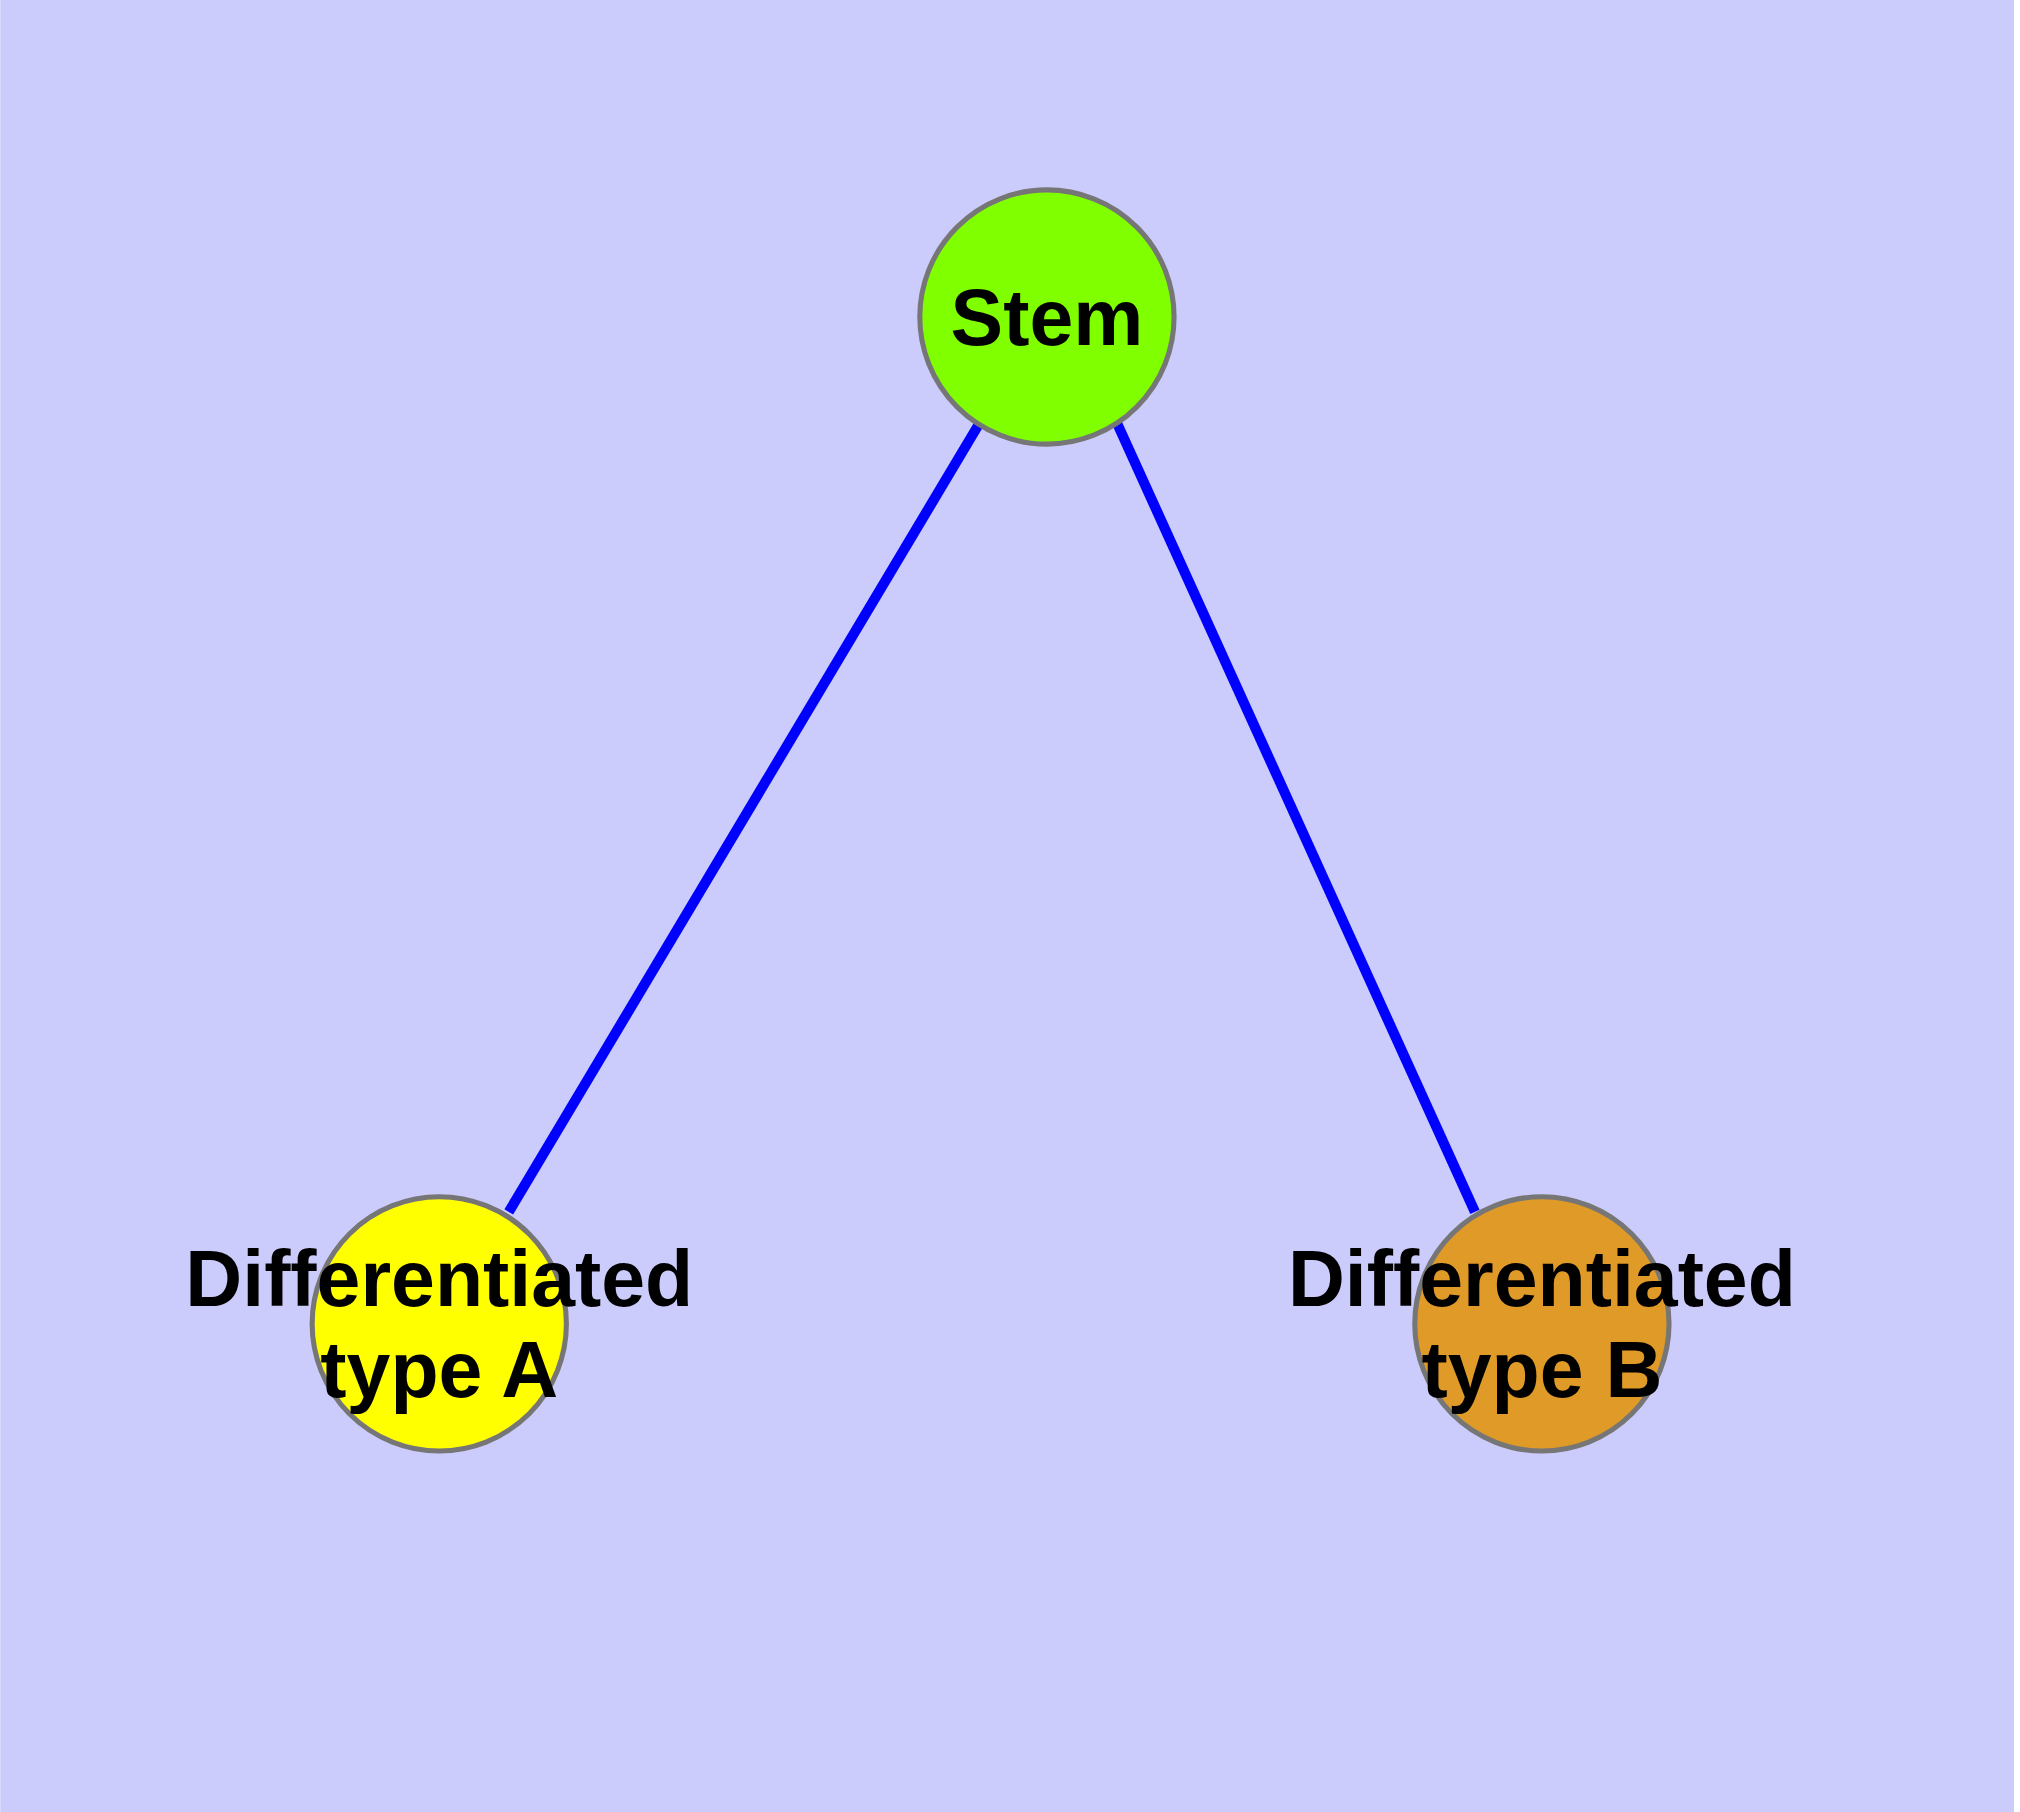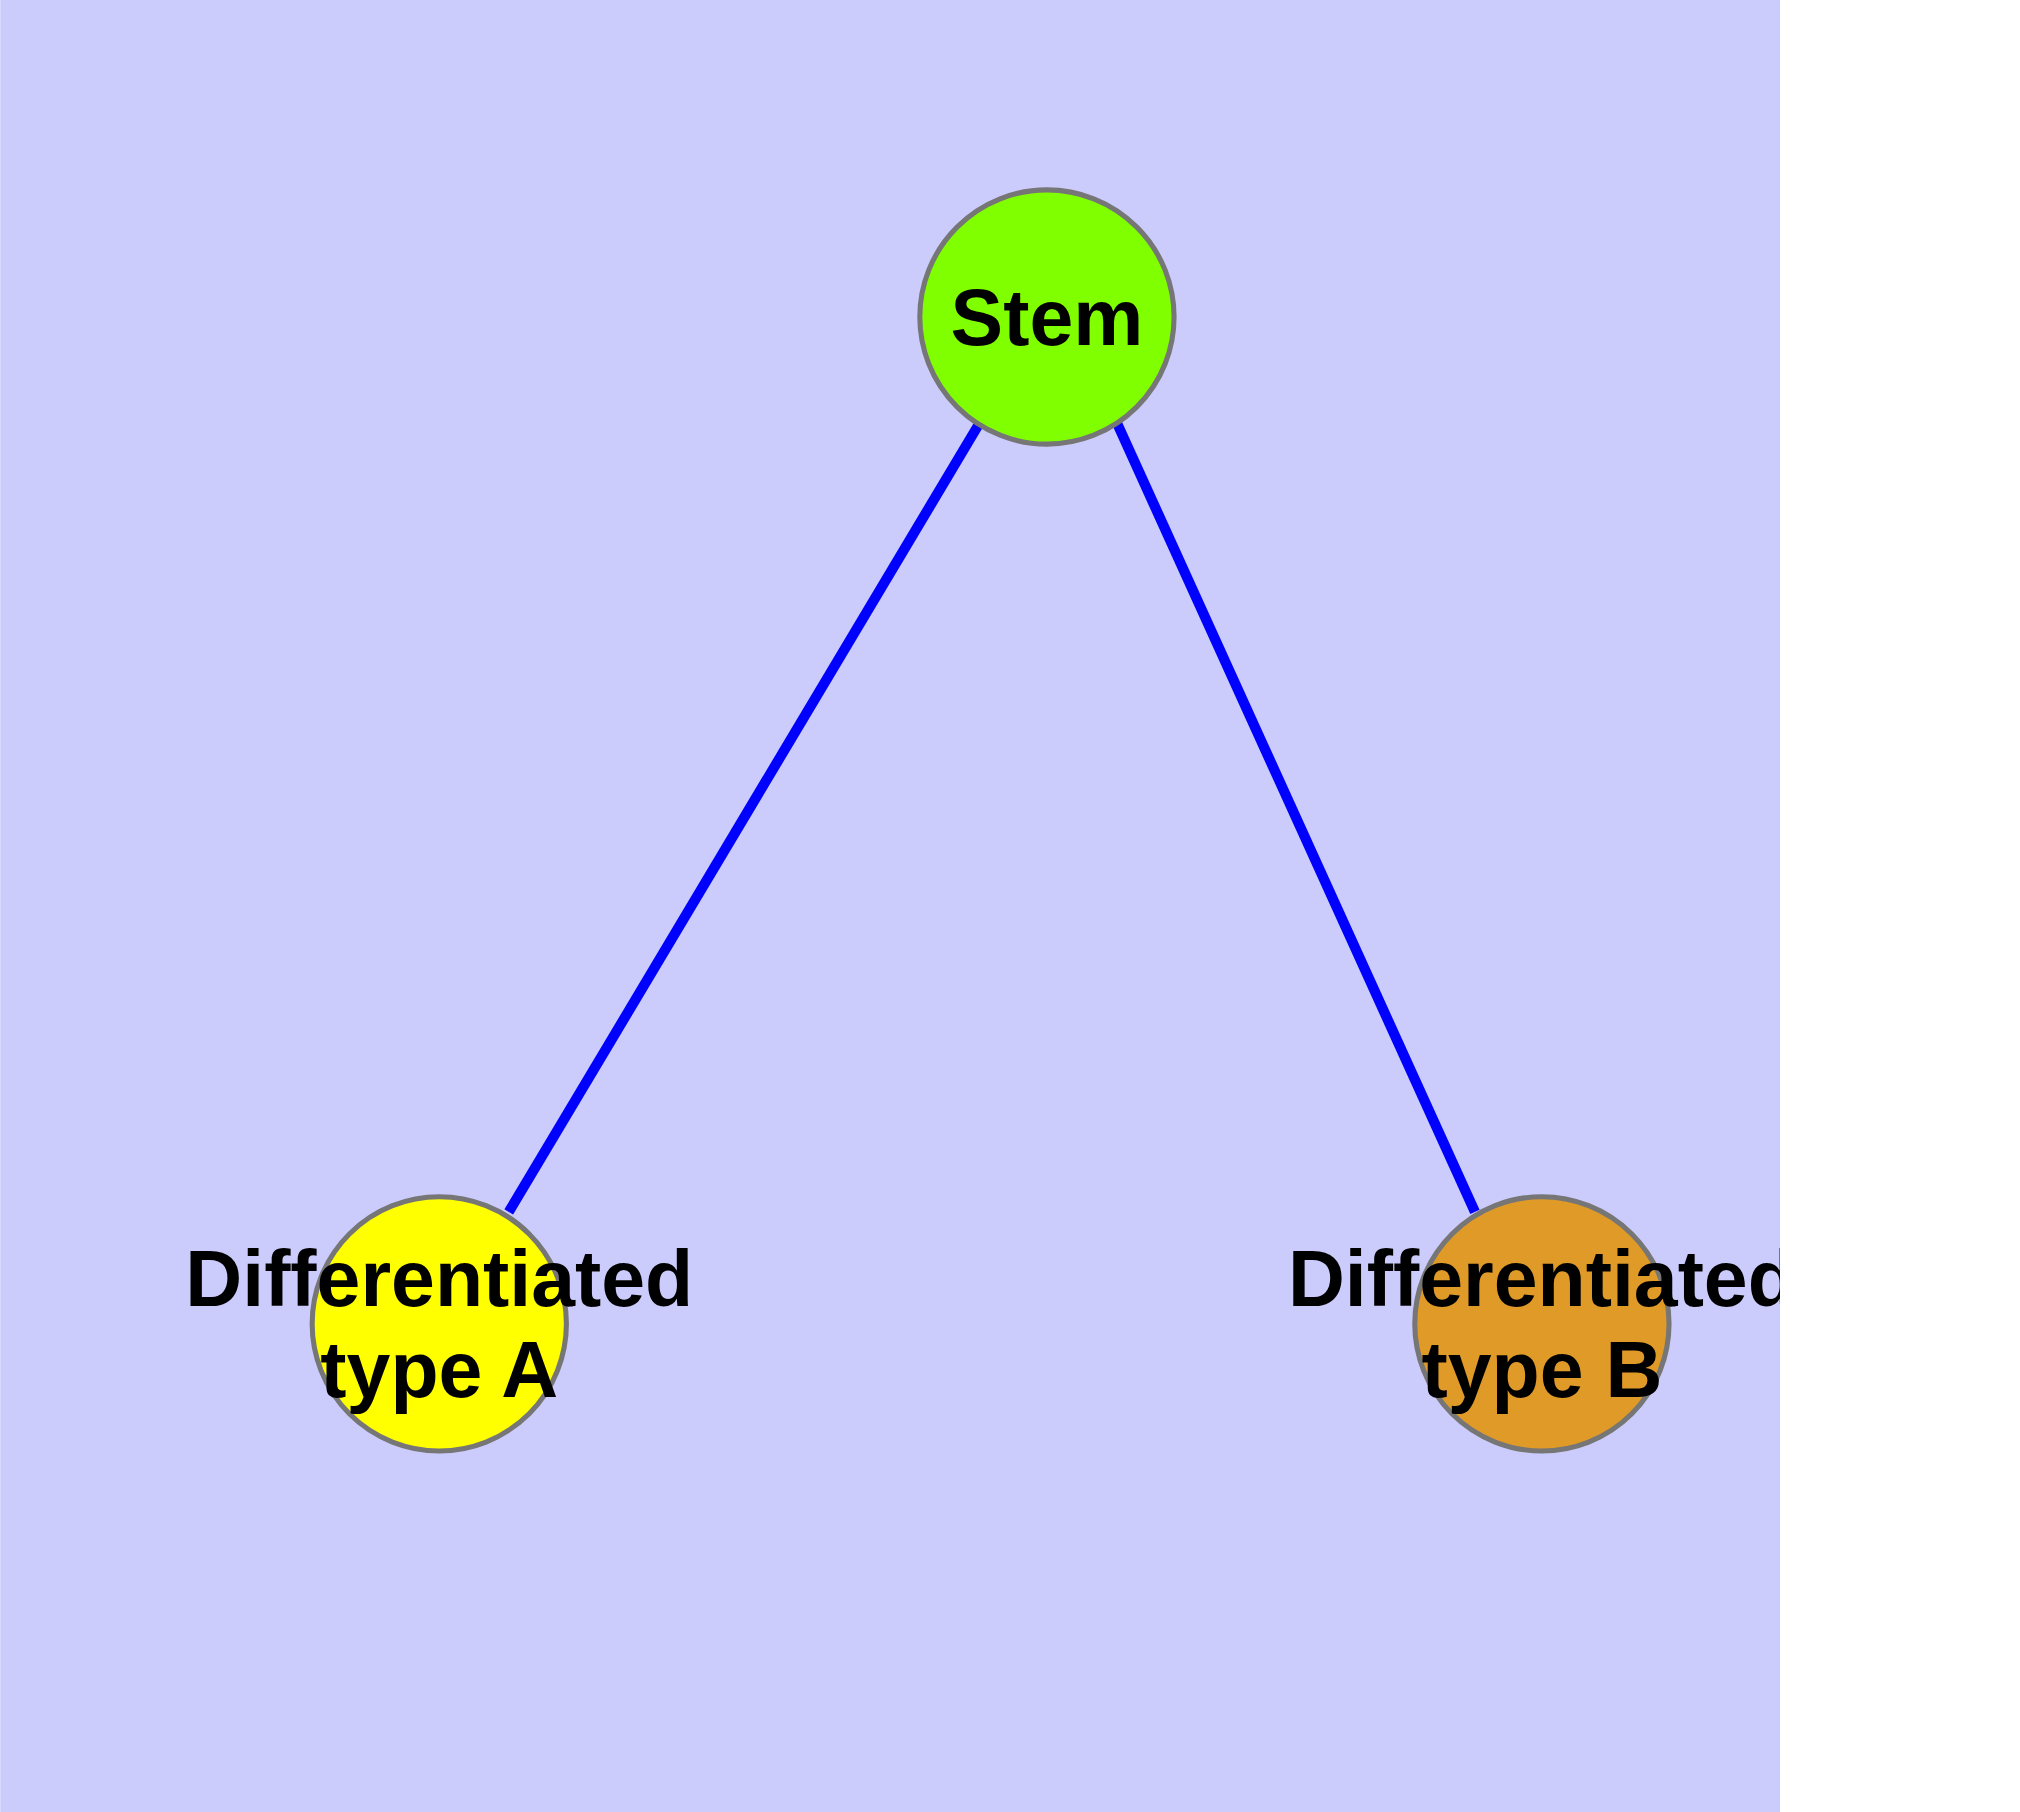--- a/index.html
+++ b/index.html
@@ -27,21 +27,21 @@
     font-family: "Liberation Sans", sans-serif;
     font-weight: bold;
     fill: #000000;
     text-anchor: middle;
     dominant-baseline: alphabetic;
   }
 </style>
 </head>
 <body>
 
-<div id="canvas" style="width: 1780px; height: 1812px;">
+<div id="canvas" style="width: 2014px; height: 1812px;">
   <svg id="graph-svg" viewBox="0 0 2384 2138" xmlns="http://www.w3.org/2000/svg" style="width: 2021px; height: 1812px;">
 
     <rect id="bg-rect" x="0" y="0" width="2384" height="2138" fill="#ccccfc"></rect>
 
     <g id="edges-layer">
         <line x1="1155" y1="500" x2="600" y2="1430" stroke="#0000ff" stroke-width="12" stroke-linecap="butt"></line>
         <line x1="1318" y1="500" x2="1740" y2="1430" stroke="#0000ff" stroke-width="12" stroke-linecap="butt"></line>
       </g>
     <g id="nodes-layer">
         <g>

